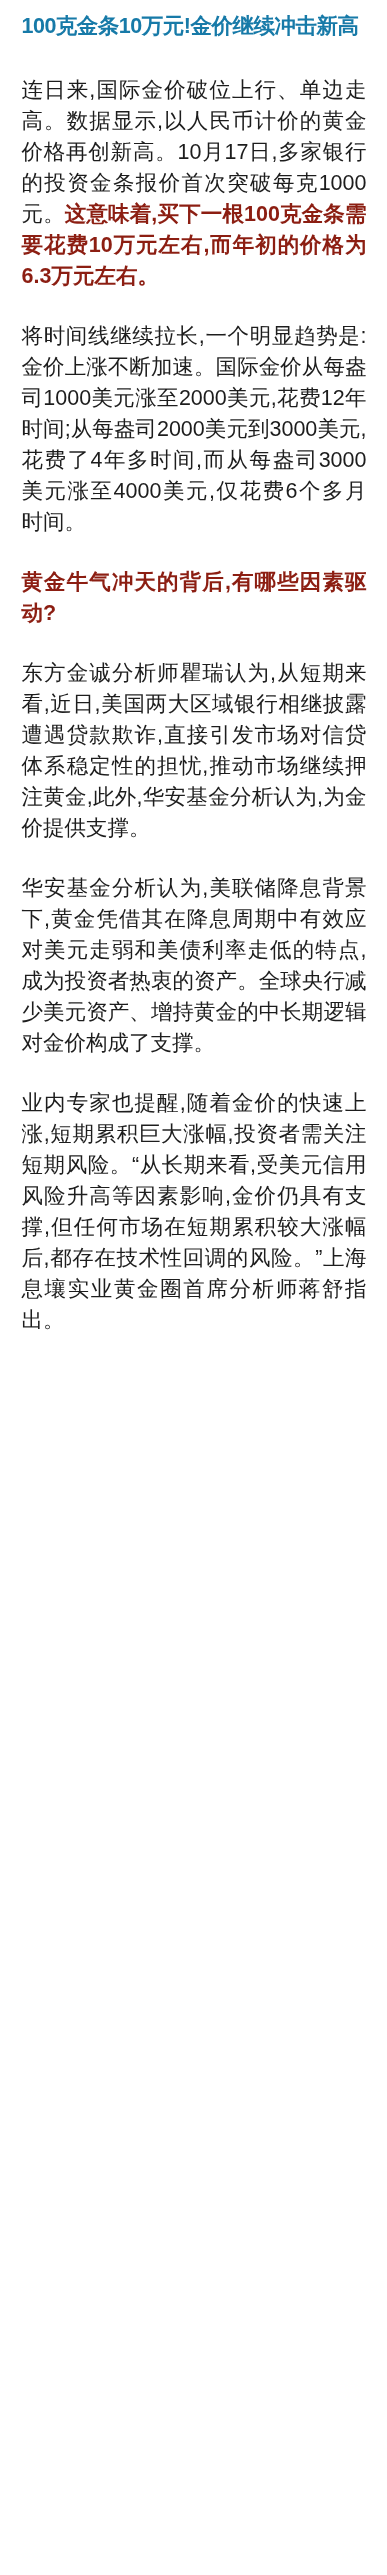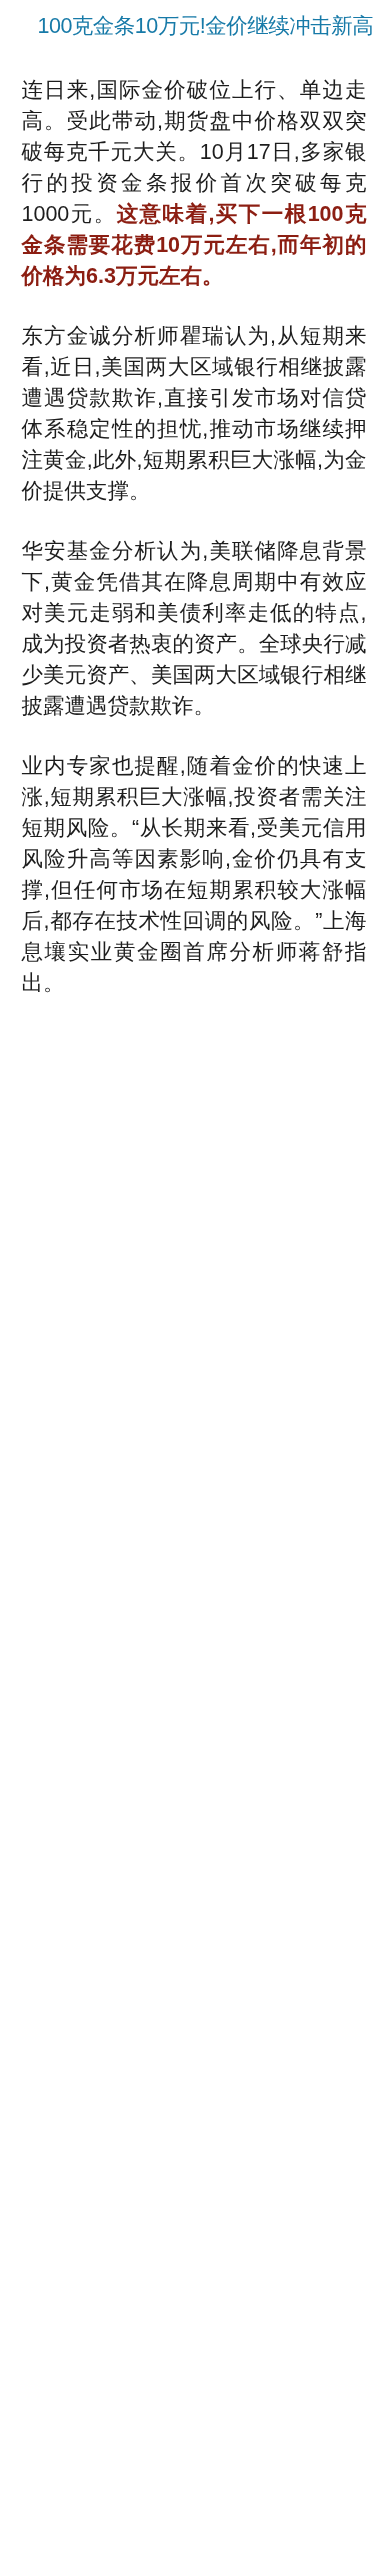--- a/index.html
+++ b/index.html
@@ -12,24 +12,24 @@
     width: 388px;
     min-height: 2576px;
     margin: 0 auto;
     background: #ffffff;
     box-sizing: border-box;
     padding: 7.5px 21.5px 5.4px 21.5px;
     font-family: "Liberation Sans", sans-serif;
     overflow: hidden;
   }
   .title {
-    margin: 0 0 31px 16px;
+    margin: 0 0 31px 0;
     font-size: 21.5px;
     line-height: 36px;
-    font-weight: 400;
+    font-weight: 700;
     color: #177aa8;
     white-space: nowrap;
     letter-spacing: -0.5px;
     position: relative;
     z-index: 1;
   }
   .article-body p,
   .article-body h2 {
     margin: 0 0 29px 0;
     font-size: 21.5px;
@@ -69,20 +69,22 @@
     display: block;
   }
 </style>
 </head>
 <body>
 
 <div class="page">
   <h1 class="title">100克金条10万元!金价继续冲击新高</h1>
 
   <div class="article-body">
-      <p><span class="seg-normal">连日来,国际金价破位上行、单边走高。受此带动,期货盘中价格双双突破每克千元大关。10月17日,多家银行的投资金条报价首次突破每克1000元。</span><span class="seg-em">这意味着,买下一根100克金条需要花费10万元左右,而年初的价格为6.3万元左右。</span></p>
-      <p><span class="seg-normal">东方金诚分析师瞿瑞认为,从短期来看,近日,美国两大区域银行相继披露遭遇贷款欺诈,直接引发市场对信贷体系稳定性的担忧,推动市场继续押注黄金,此外,短期累积巨大涨幅,为金价提供支撑。</span></p>
-      <p><span class="seg-normal">华安基金分析认为,美联储降息背景下,黄金凭借其在降息周期中有效应对美元走弱和美债利率走低的特点,成为投资者热衷的资产。全球央行减少美元资产、美国两大区域银行相继披露遭遇贷款欺诈。</span></p>
+      <p><span class="seg-normal">连日来,国际金价破位上行、单边走高。数据显示,以人民币计价的黄金价格再创新高。10月17日,多家银行的投资金条报价首次突破每克1000元。</span><span class="seg-em">这意味着,买下一根100克金条需要花费10万元左右,而年初的价格为6.3万元左右。</span></p>
+      <p><span class="seg-normal">将时间线继续拉长,一个明显趋势是:金价上涨不断加速。国际金价从每盎司1000美元涨至2000美元,花费12年时间;从每盎司2000美元到3000美元,花费了4年多时间,而从每盎司3000美元涨至4000美元,仅花费6个多月时间。</span></p>
+      <h2><span class="seg-em">黄金牛气冲天的背后,有哪些因素驱动?</span></h2>
+      <p><span class="seg-normal">东方金诚分析师瞿瑞认为,从短期来看,近日,美国两大区域银行相继披露遭遇贷款欺诈,直接引发市场对信贷体系稳定性的担忧,推动市场继续押注黄金,此外,华安基金分析认为,为金价提供支撑。</span></p>
+      <p><span class="seg-normal">华安基金分析认为,美联储降息背景下,黄金凭借其在降息周期中有效应对美元走弱和美债利率走低的特点,成为投资者热衷的资产。全球央行减少美元资产、增持黄金的中长期逻辑对金价构成了支撑。</span></p>
       <p><span class="seg-normal">业内专家也提醒,随着金价的快速上涨,短期累积巨大涨幅,投资者需关注短期风险。“从长期来看,受美元信用风险升高等因素影响,金价仍具有支撑,但任何市场在短期累积较大涨幅后,都存在技术性回调的风险。”上海息壤实业黄金圈首席分析师蒋舒指出。</span></p>
     </div>
 
 </div>
 
 
 </body></html>

